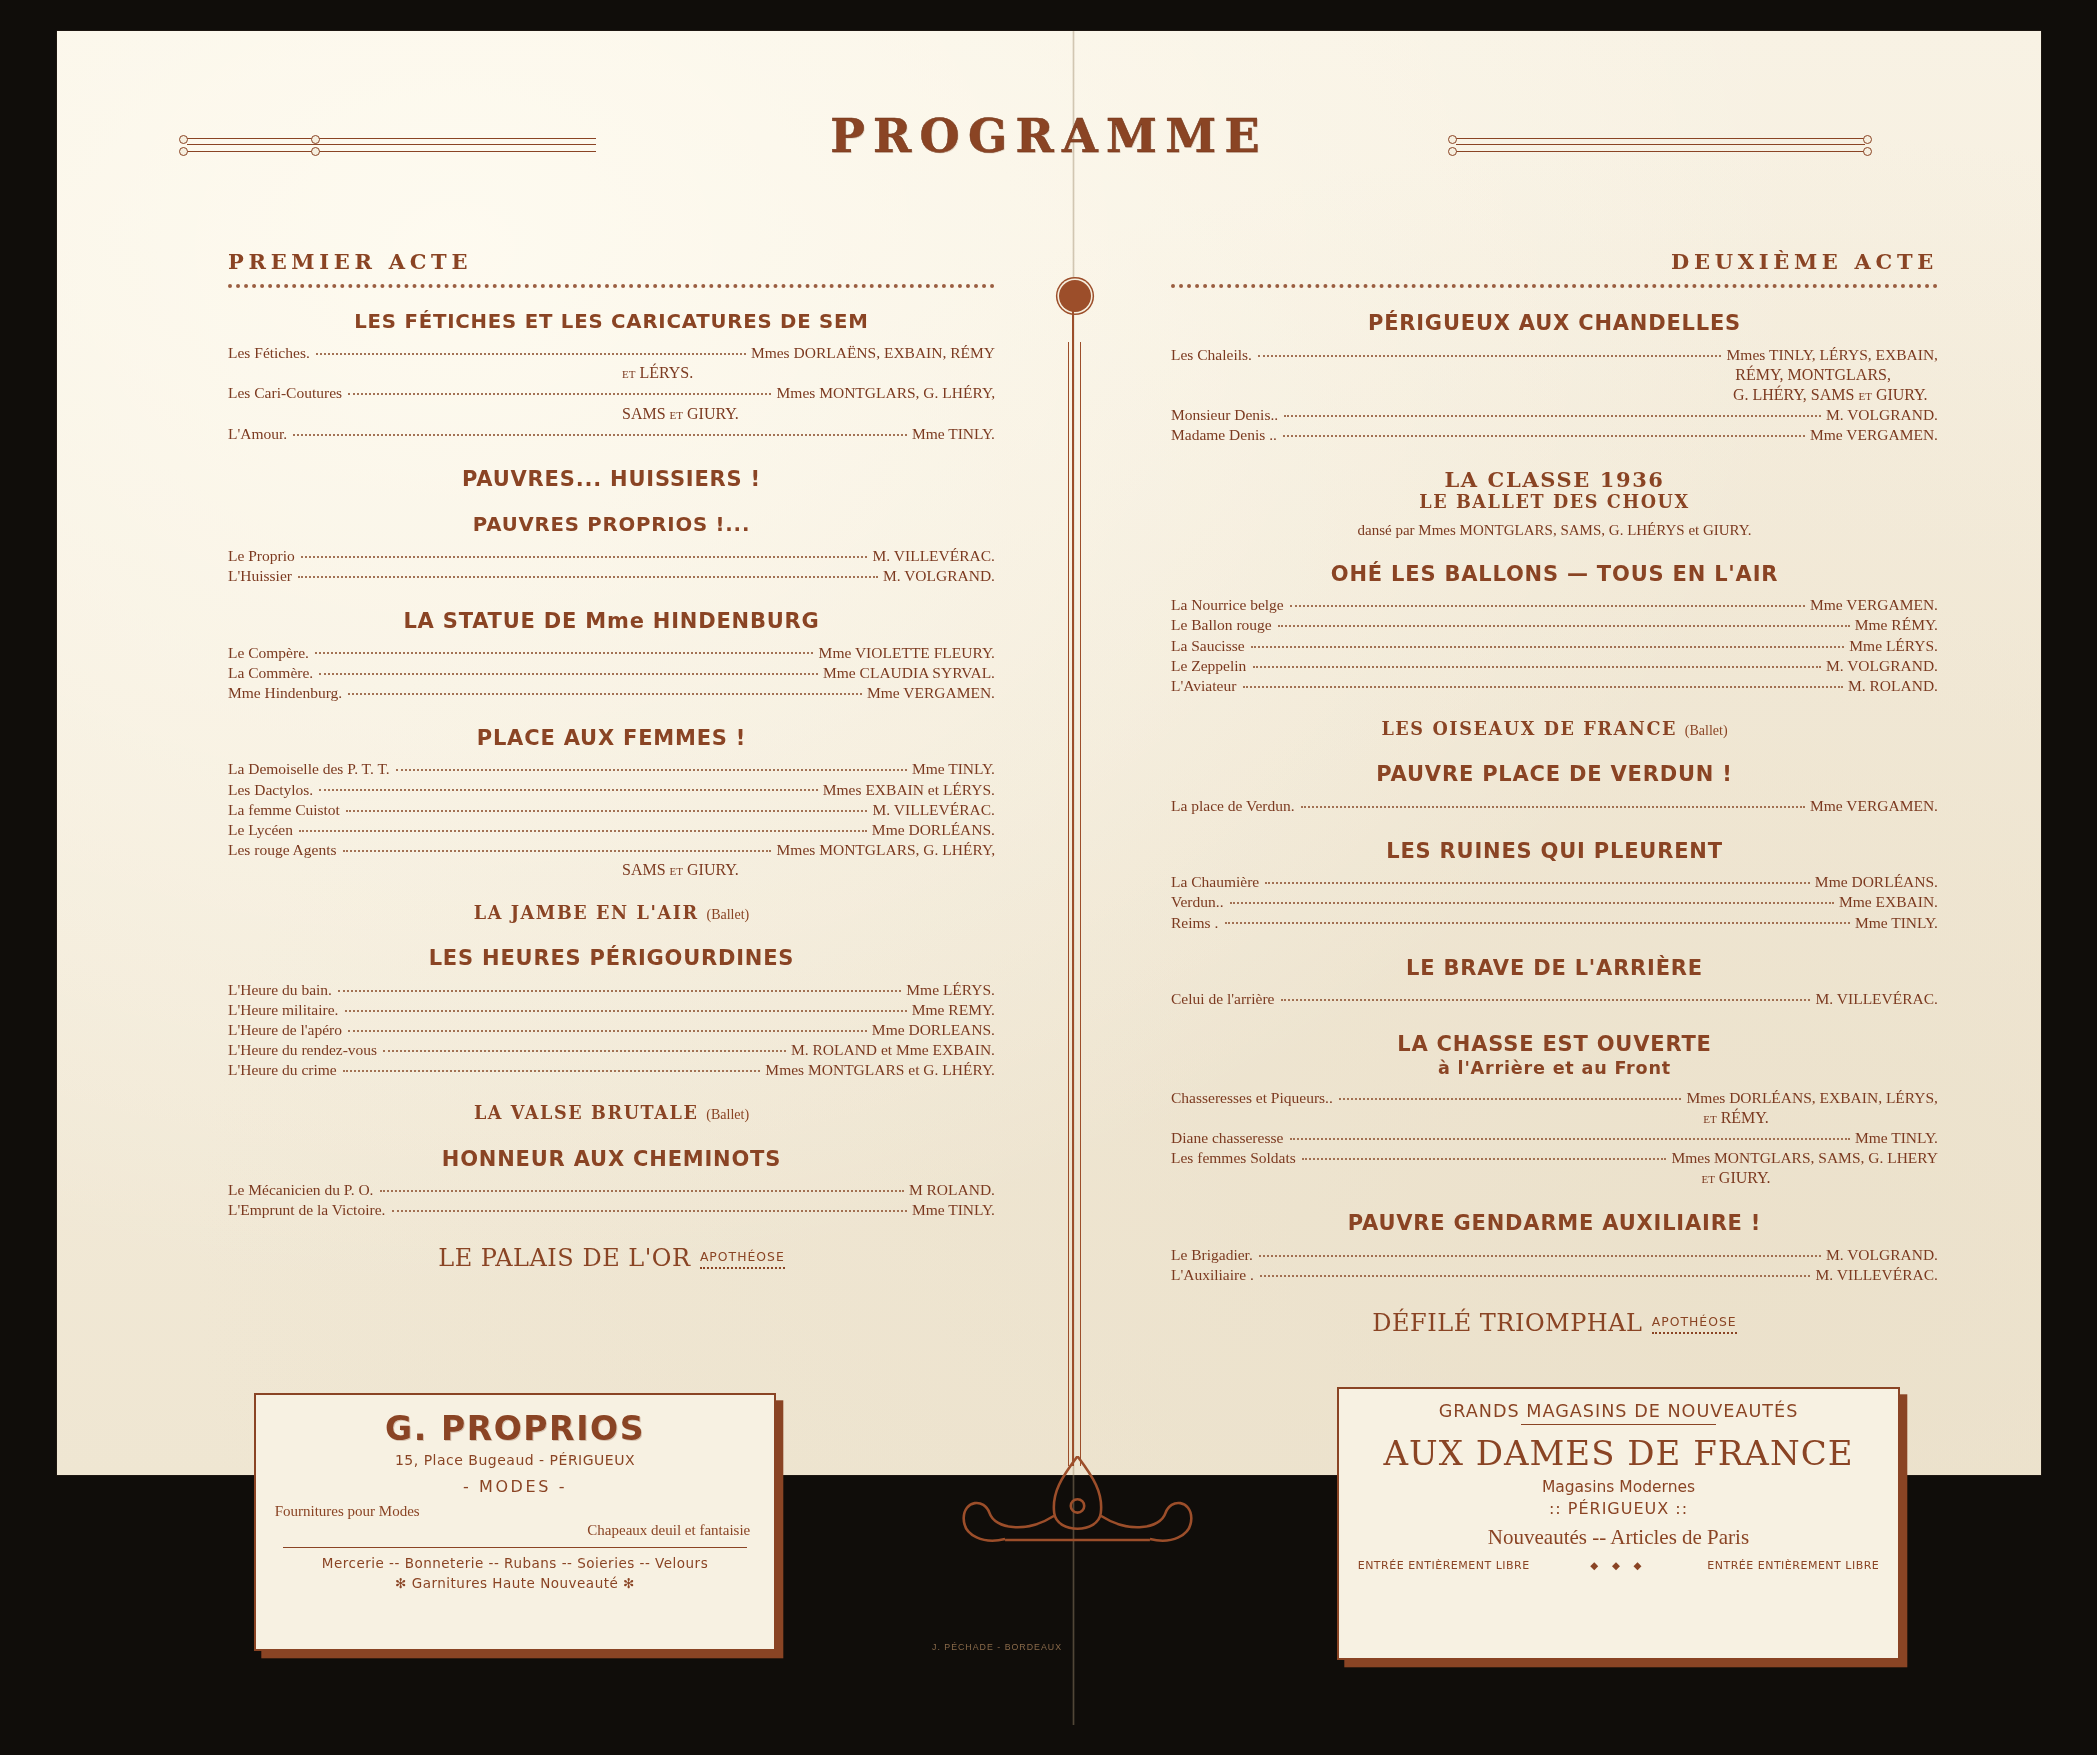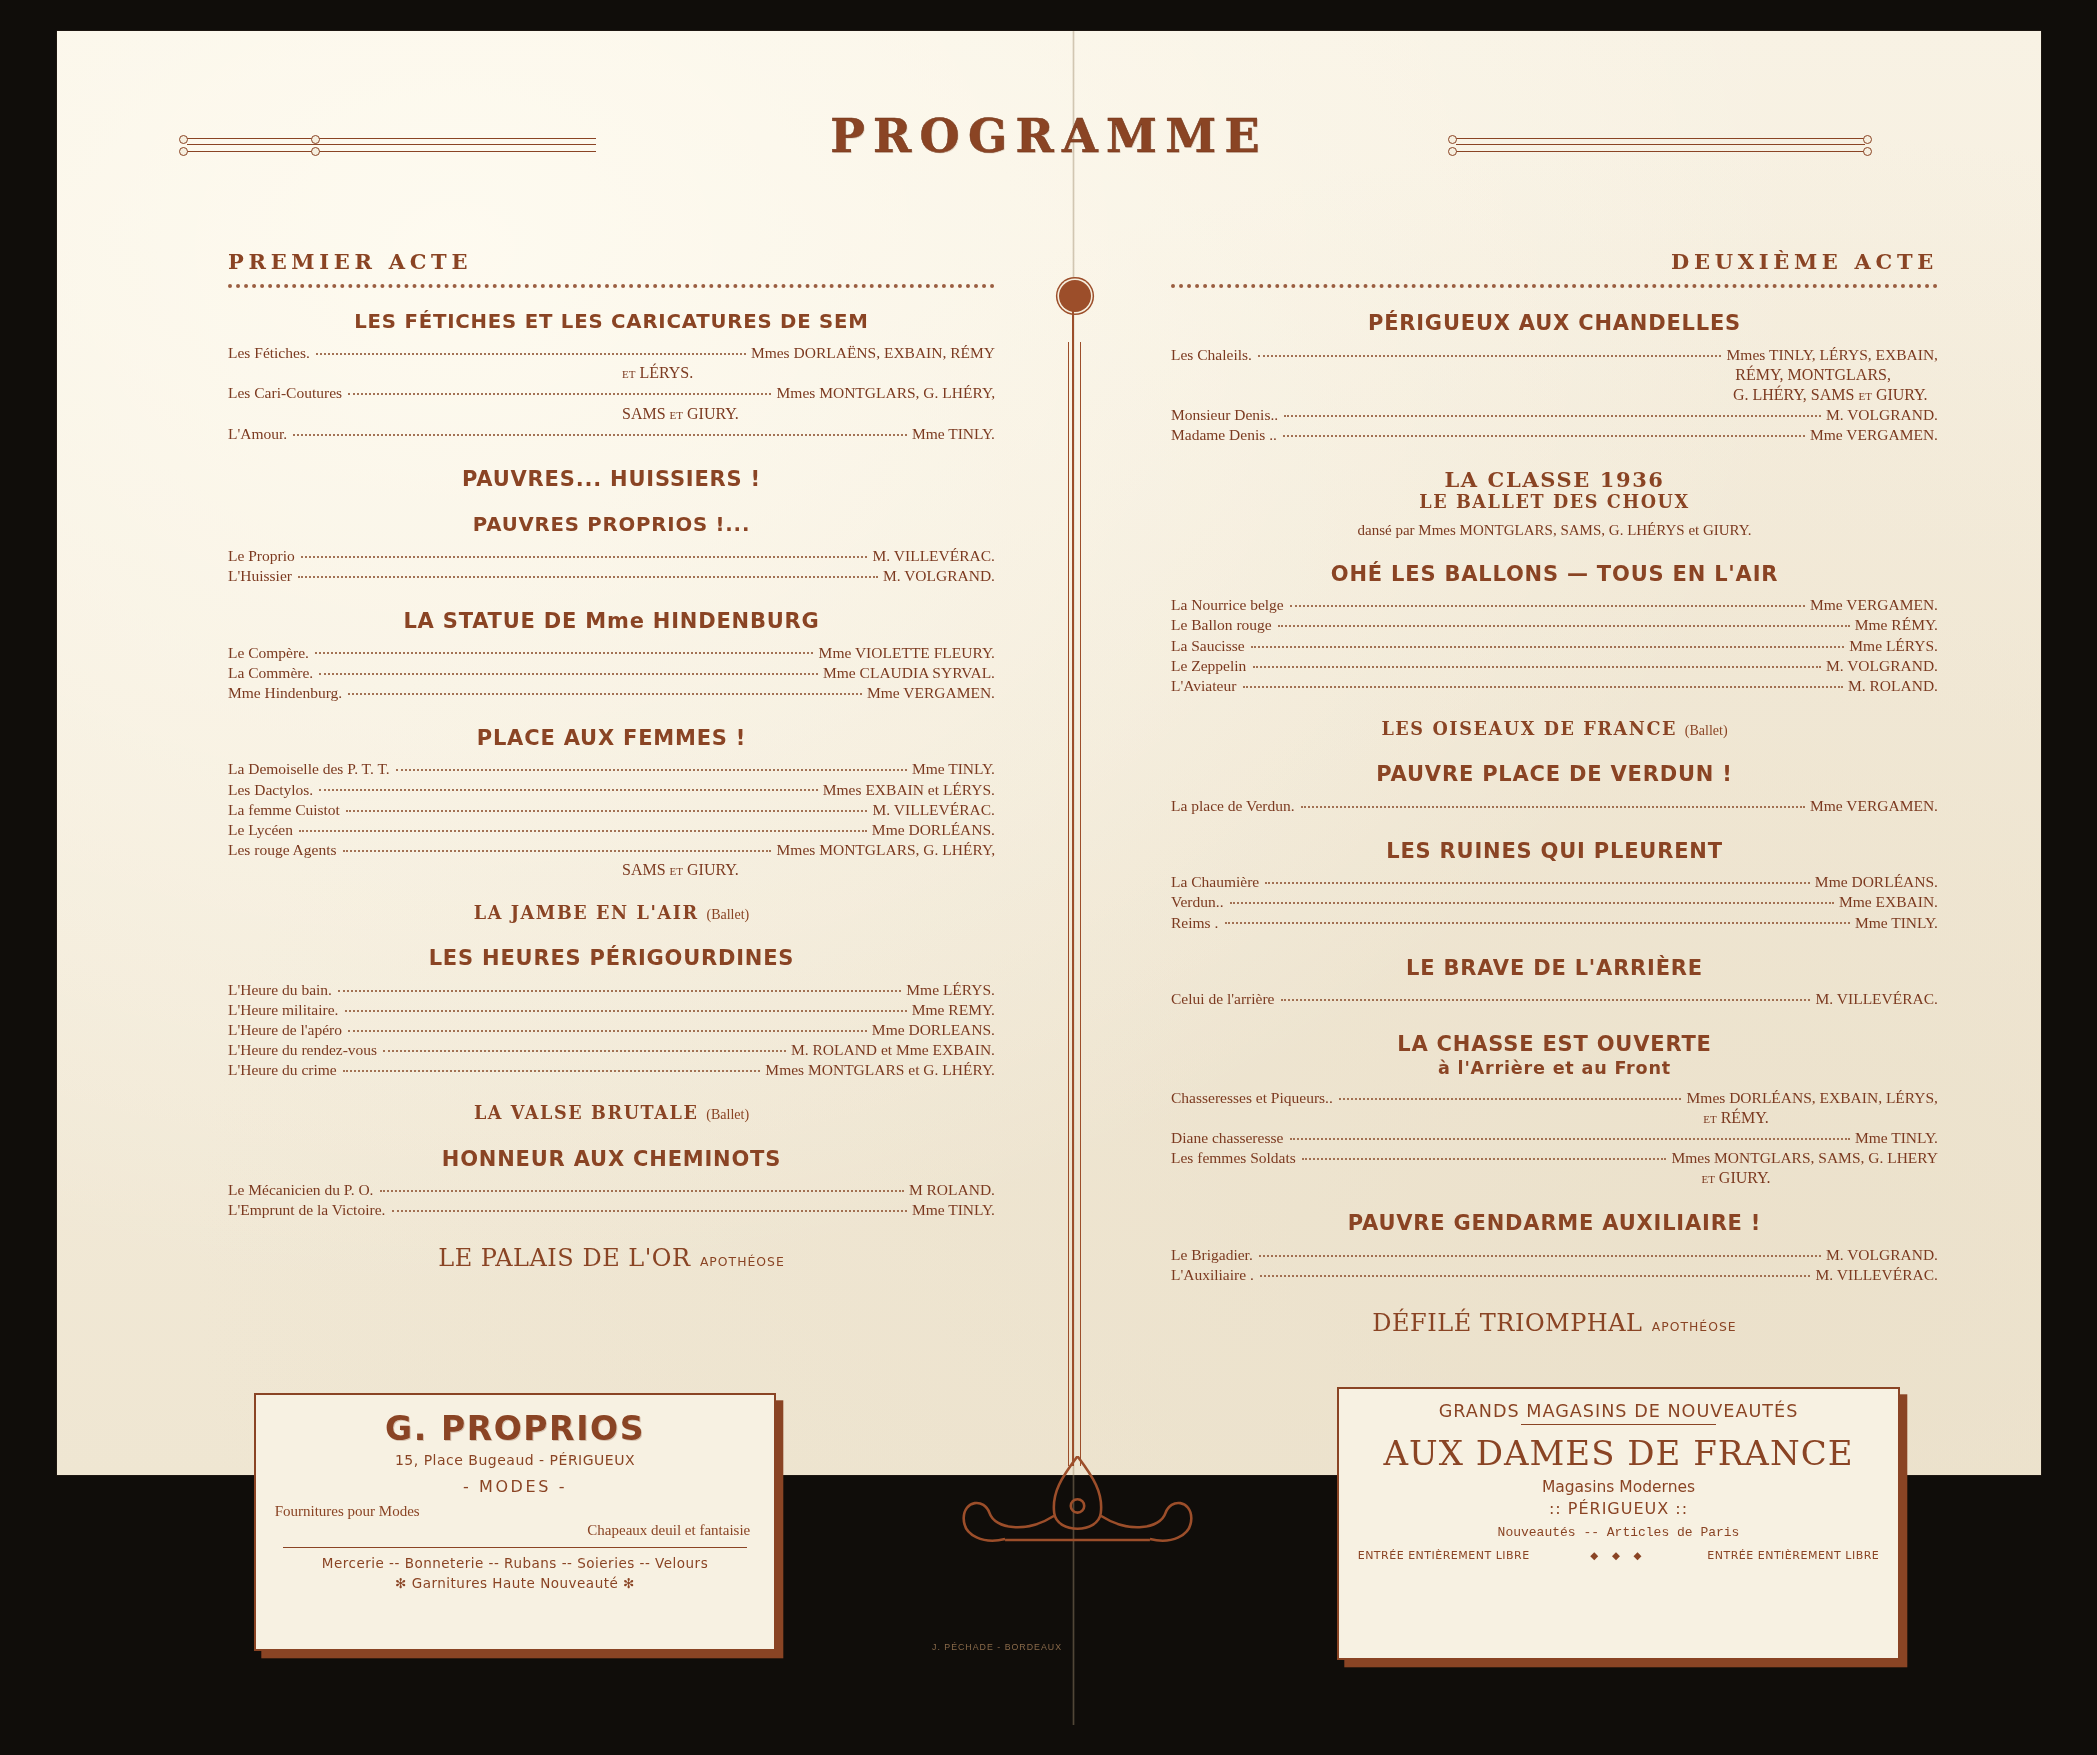--- a/index.html
+++ b/index.html
@@ -181,21 +181,21 @@
     gap: 9.3px;
   }
   .apo-main {
     font-family: "DejaVu Serif", serif;
     font-size: 24px;
     color: #8a4424;
     letter-spacing: 0.5px;
   }
   .apo-tail {
     display: flex;
-    flex-direction: row;
+    flex-direction: column;
     align-items: center;
     padding-bottom: 3.1px;
   }
   .apo-small {
     font-family: "DejaVu Sans", sans-serif;
     font-size: 12.4px;
     letter-spacing: 1px;
     color: #8a4424;
   }
   .apo-dots {
@@ -323,22 +323,22 @@
     font-size: 15.5px;
     margin: 2.1px 0;
   }
   .ad-city {
     font-family: "DejaVu Sans", sans-serif;
     font-size: 16px;
     letter-spacing: 1px;
     margin: 3.1px 0 7.3px;
   }
   .ad-nouv {
-    font-family: Liberation Mono, monospace;
-    font-size: 13px;
+    font-family: Liberation Serif, serif;
+    font-size: 21px;
     margin: 5.2px 0 8.3px;
   }
   .ad-entry {
     display: flex;
     align-items: center;
     justify-content: space-between;
     font-family: "DejaVu Sans", sans-serif;
     font-size: 11px;
     letter-spacing: 0.5px;
     padding: 0 7.3px;

